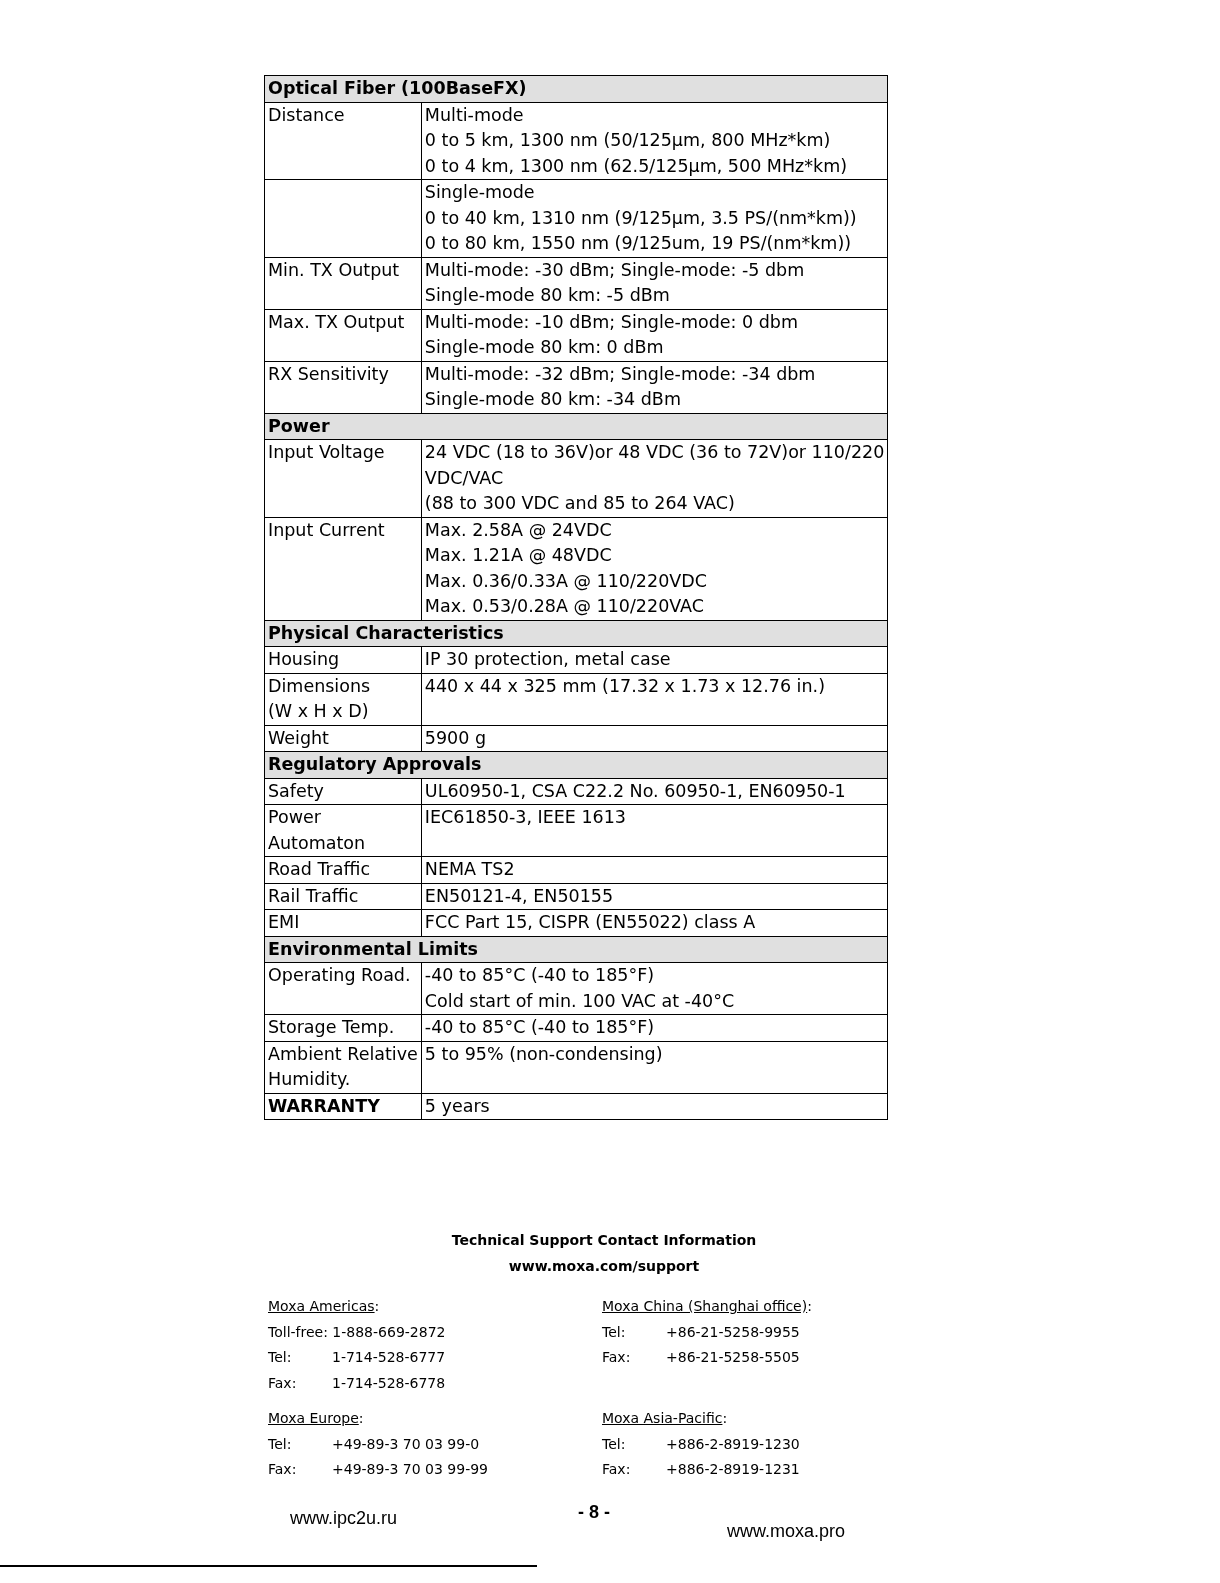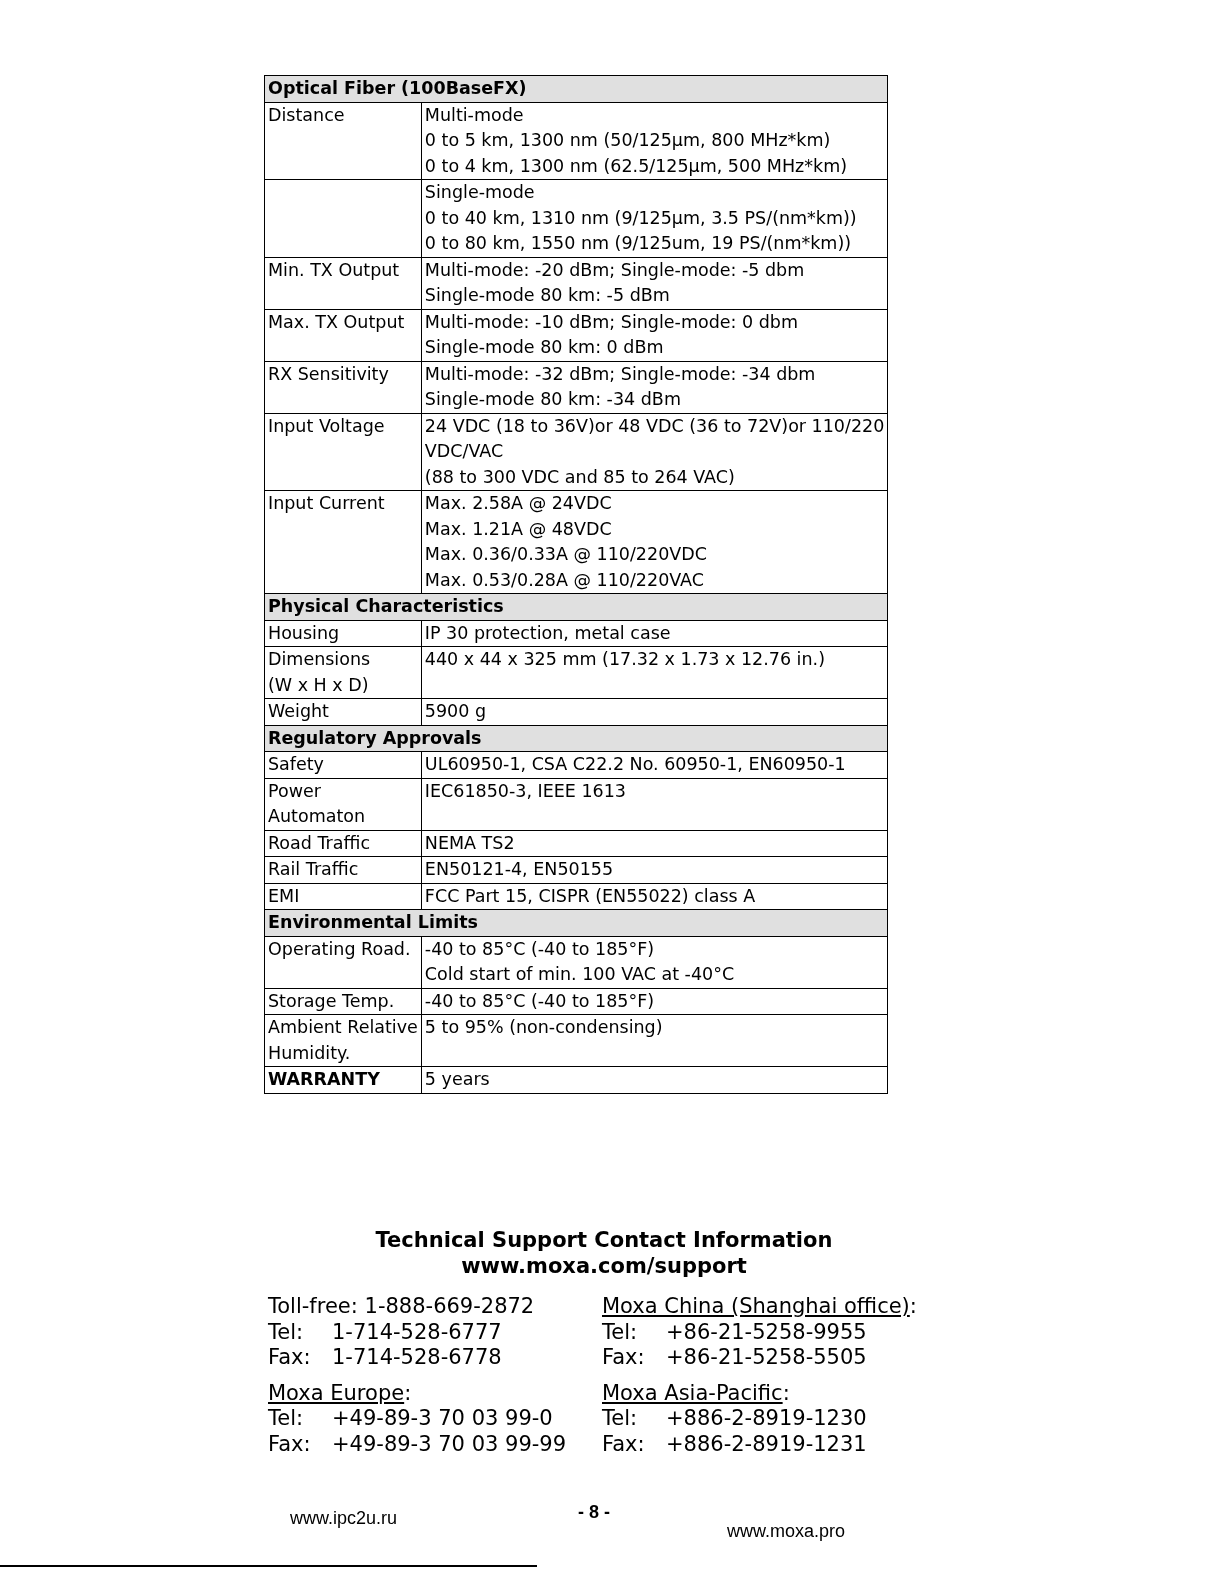--- a/index.html
+++ b/index.html
@@ -6,21 +6,21 @@
   body { width: 1220px; height: 1583px; position: relative; overflow: hidden;
          font-family: "DejaVu Sans", sans-serif; color: #000; }
   .spec-table { position: absolute; left: 264px; top: 75px; width: 554px;
                 border-collapse: collapse; font-size: 17.5px; line-height: 25.5px; }
   .spec-table td { border: 1.5px solid #000; padding: 0 3px; vertical-align: top; }
   .spec-table td.lbl { width: 180px; }
   .spec-table tr.section td { background: #e0e0e0; font-weight: bold; }
   .spec-table .bold { font-weight: bold; margin-top: 28px; }
   .line { display: block; white-space: nowrap; }
 
-  .support { position: absolute; left: 264px; top: 1228px; width: 680px; font-size: 21px; line-height: 25.5px; }
+  .support { position: absolute; left: 264px; top: 1228px; width: 680px; font-size: 14px; line-height: 25.5px; }
   .support .title { text-align: center; font-weight: bold; }
   .contacts { display: grid; grid-template-columns: 334px 346px; margin-top: 15px; row-gap: 10px; }
   .contact { padding-left: 4px; }
   .region { text-decoration: underline; }
   .contact .row { display: flex; white-space: nowrap; }
   .contact .row .k { width: 64px; display: inline-block; }
 
   .footer { position: absolute; top: 1500px; left: 0; width: 1220px; height: 50px;
             font-family: "Liberation Sans", sans-serif; font-size: 18px; padding-left: 46px; }
   .footer .left { position: absolute; left: 290px; top: 8px; }
@@ -48,39 +48,42 @@
     <td class="lbl"></td>
     <td>
       <span class="line">Single-mode</span>
       <span class="line">0 to 40 km, 1310 nm (9/125µm, 3.5 PS/(nm*km))</span>
       <span class="line">0 to 80 km, 1550 nm (9/125um, 19 PS/(nm*km))</span>
     </td>
   </tr>
   <tr>
     <td class="lbl">Min. TX Output</td>
     <td>
-      <span class="line">Multi-mode: -20 dBm; Single-mode: -5 dbm</span>
+      <span class="line">Multi-mode: -30 dBm; Single-mode: -5 dbm</span>
       <span class="line">Single-mode 80 km: -5 dBm</span>
     </td>
   </tr>
   <tr>
     <td class="lbl">Max. TX Output</td>
     <td>
       <span class="line">Multi-mode: -10 dBm; Single-mode: 0 dbm</span>
       <span class="line">Single-mode 80 km: 0 dBm</span>
     </td>
   </tr>
   <tr>
     <td class="lbl">RX Sensitivity</td>
     <td>
       <span class="line">Multi-mode: -32 dBm; Single-mode: -34 dbm</span>
       <span class="line">Single-mode 80 km: -34 dBm</span>
     </td>
   </tr>
 
+  <tr class="section">
+        <td colspan="2">Power</td>
+      </tr>
   <tr>
     <td class="lbl">Input Voltage</td>
     <td>
       <span class="line">24 VDC (18 to 36V)or 48 VDC (36 to 72V)or 110/220</span>
       <span class="line">VDC/VAC</span>
       <span class="line">(88 to 300 VDC and 85 to 264 VAC)</span>
     </td>
   </tr>
   <tr>
     <td class="lbl">Input Current</td>
@@ -161,20 +164,21 @@
     <td>5 years</td>
   </tr>
 </tbody>
   </table>
 
 <div class="support">
   <div class="title">Technical Support Contact Information</div>
   <div class="title">www.moxa.com/support</div>
   <div class="contacts">
     <div class="contact">
+      <div><span class="region">Moxa Americas</span><span>:</span></div>
       <div class="row"><span class="k-free">Toll-free:</span>&nbsp;<span>1-888-669-2872</span></div>
       <div class="row">
           <span class="k">Tel:</span>
           <span>1-714-528-6777</span>
         </div>
       <div class="row">
           <span class="k">Fax:</span>
           <span>1-714-528-6778</span>
         </div>
     </div>

